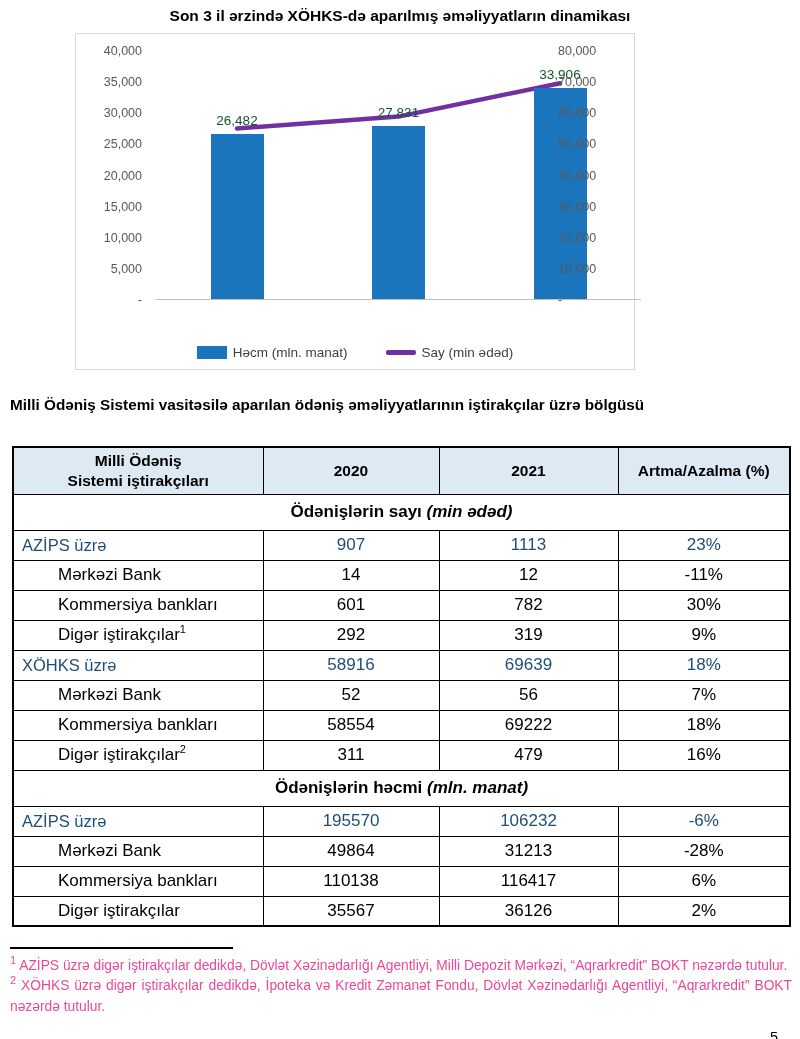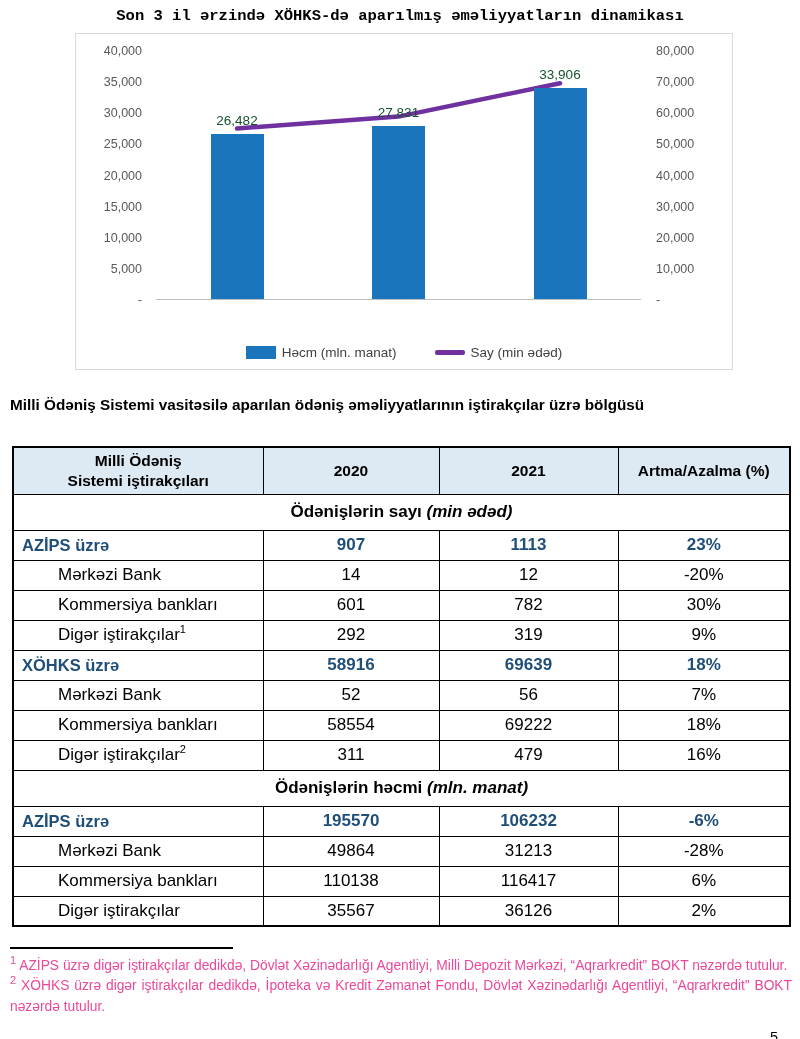--- a/index.html
+++ b/index.html
@@ -1,22 +1,22 @@
 <!DOCTYPE html>
 <html><head>
 <meta charset="utf-8">
 <style>
   * { margin:0; padding:0; box-sizing:border-box; }
   html,body { width:800px; height:1039px; background:#ffffff; overflow:hidden;
               font-family:"Liberation Sans", sans-serif; color:#000; position:relative; }
 
   .chart-title { position:absolute; top:7px; left:0; width:800px; text-align:center;
-                 font-size:15.5px; font-weight:bold; color:#000;font-family:Liberation Mono, monospace; }
-
-  .chart-panel { position:absolute; left:75px; top:33px; width:658px; height:337px;
+                 font-size:15.5px; font-weight:bold; color:#000; }
+
+  .chart-panel { position:absolute; left:75px; top:33px; width:560px; height:337px;
                  border:1px solid #D9D9D9; background:#fff; }
 
   .axis-tick { position:absolute; font-size:12.5px; color:#595959; line-height:16px; }
   .axis-left-col  { position:absolute; left:0; top:0; width:76px; height:300px; }
   .axis-left-col .axis-tick { right:10px; text-align:right; }
   .axis-right-col { position:absolute; right:0; top:0; width:86px; height:300px; }
   .axis-right-col .axis-tick { left:10px; text-align:left; }
 
   .plot-area { position:absolute; left:80px; top:17px; width:485px; height:249px;
                border-bottom:1px solid #BFBFBF; }
@@ -40,21 +40,21 @@
   table.main { position:absolute; top:446px; left:12px; width:777px;
                border-collapse:collapse; table-layout:fixed; border:2.5px solid #000; }
   table.main td, table.main th { border:1.5px solid #000; overflow:hidden; }
   tr.hdr td { background:#DDE9F3; height:47px; text-align:center; vertical-align:middle;
               font-weight:bold; font-size:15.5px; line-height:1.25; }
   tr.sect td { height:36px; text-align:center; vertical-align:middle;
                font-weight:bold; font-size:17px; }
   tr.sect i { font-style:italic; }
   tr.data td { height:30px; font-size:17px; vertical-align:middle; text-align:center; }
   tr.data td.lbl { text-align:left; padding-left:44px; }
-  tr.data.group td { color:#1F4E79; font-weight:bold; }
+  tr.data.group td { color:#1F4E79; font-weight:normal; }
   tr.data.group td.lbl { padding-left:8px; font-size:16.5px; }
   sup { font-size:11px; vertical-align:super; line-height:0; }
 
   .footnote-divider { position:absolute; top:947px; left:10px; width:223px;
                       border-top:2px solid #000; }
   .footnotes { position:absolute; top:956px; left:10px; width:782px; }
   .footnotes p { font-size:13.8px; line-height:1.48; text-align:justify; color:#ec4899; }
 
   .page-number { position:absolute; top:1029px; right:22px; font-size:14.5px; color:#000; }
 </style>
@@ -134,21 +134,21 @@
       <tr class="data group">
         <td class="lbl">AZİPS üzrə</td>
         <td>907</td>
         <td>1113</td>
         <td>23%</td>
       </tr>
       <tr class="data">
         <td class="lbl">Mərkəzi Bank</td>
         <td>14</td>
         <td>12</td>
-        <td>-20%</td>
+        <td>-11%</td>
       </tr>
       <tr class="data">
         <td class="lbl">Kommersiya bankları</td>
         <td>601</td>
         <td>782</td>
         <td>30%</td>
       </tr>
       <tr class="data">
         <td class="lbl">Digər iştirakçılar<sup>1</sup></td>
         <td>292</td>

